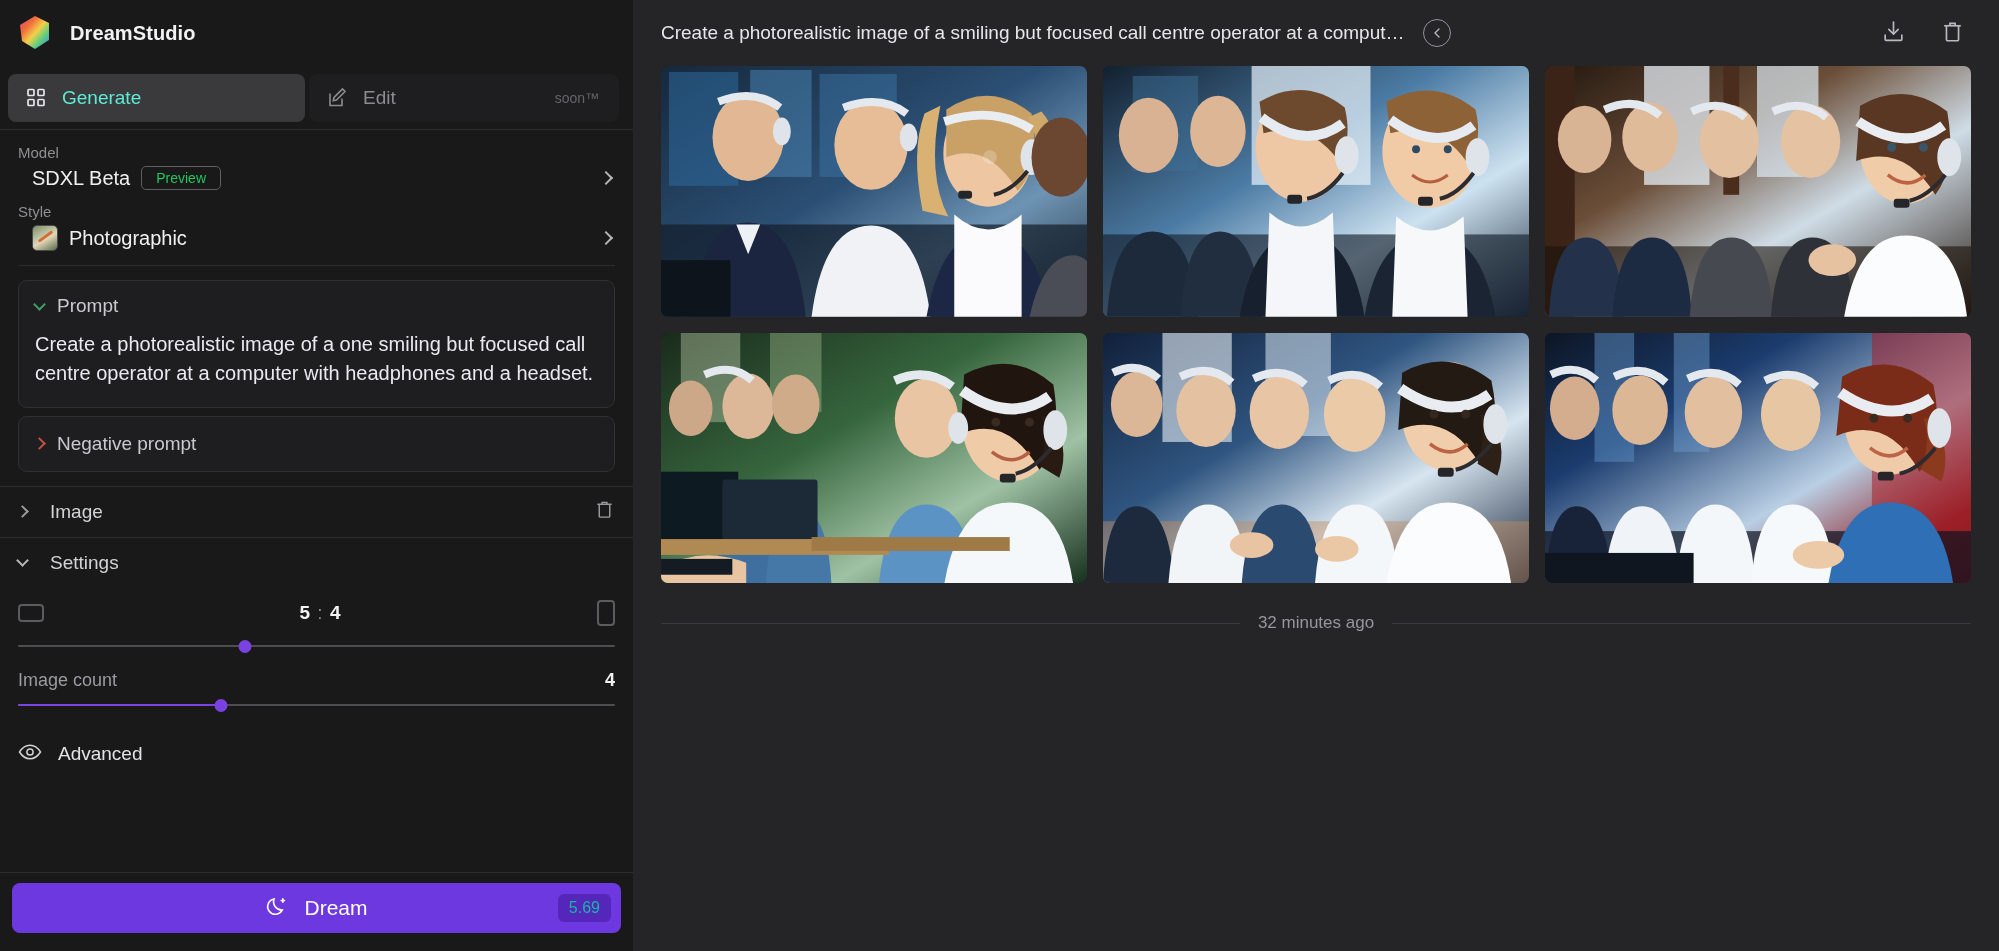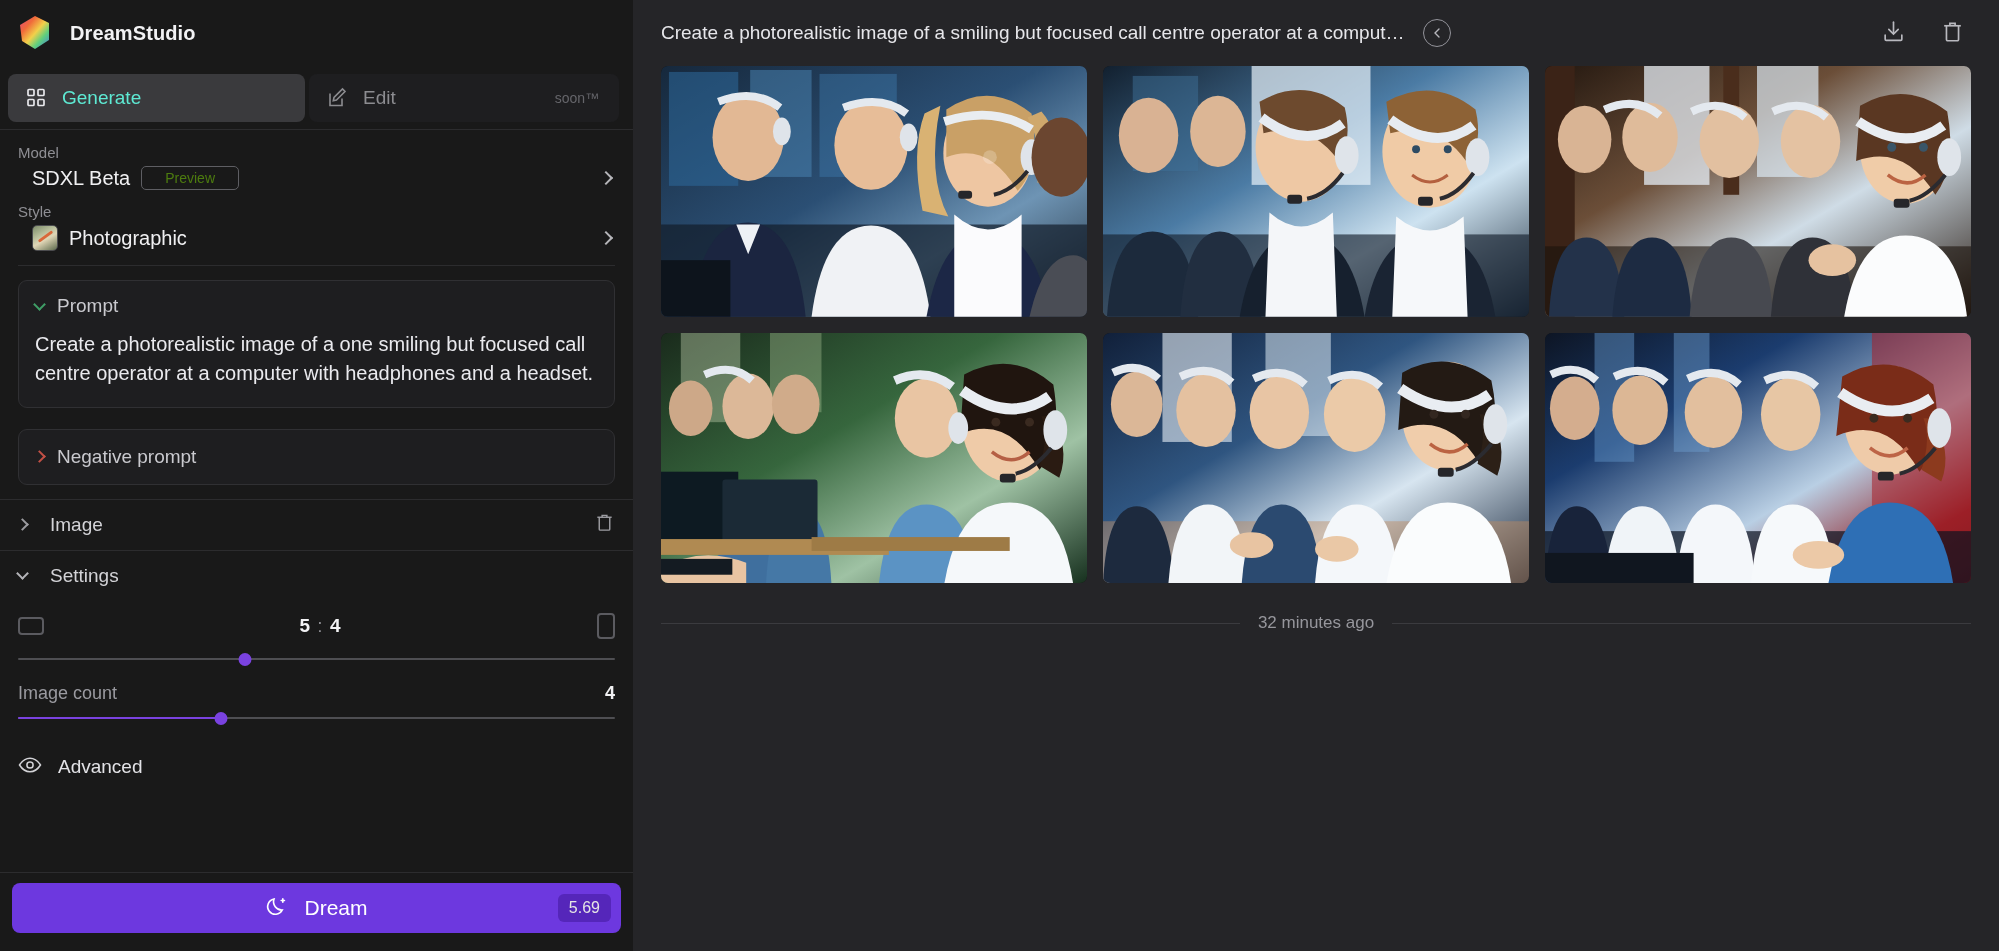--- a/index.html
+++ b/index.html
@@ -59,22 +59,22 @@
     display: flex; align-items: center;
     justify-content: space-between;
     cursor: pointer; padding-right: 4px; margin-left: 14px;
   }
   .field-value {
     display: flex; align-items: center; gap: 11px;
     font-size: 20px; color: #f0f0f2; font-weight: 500;
   }
   .pill {
     border: 1px solid #5e5e63; border-radius: 5px;
-    font-size: 14px; color: #4d7c0f;
-    padding: 3px 23px; font-weight: normal;
+    font-size: 14px; color: #22c55e;
+    padding: 3px 14px; font-weight: normal;
   }
   .chev-r {
     width: 10px; height: 10px;
     border-right: 2px solid #b6b6ba;
     border-top: 2px solid #b6b6ba;
     transform: rotate(45deg);
   }
   .style-thumb {
     width: 26px; height: 26px; border-radius: 5px;
     background: linear-gradient(150deg,#7e8d6a 0%,#b8bf9c 35%,#e0d6b6 55%,#5d6b4e 100%);
@@ -114,21 +114,21 @@
   .chev-dn-gray {
     width: 9px; height: 9px;
     border-right: 2px solid #b4b4b8; border-bottom: 2px solid #b4b4b8;
     transform: rotate(45deg); margin-top: -4px;
   }
   .prompt-text {
     margin-top: 13px; font-size: 20px; line-height: 1.47;
     color: #eaeaee;
   }
   .neg-box {
-    margin-top: 21px; background: #1e1e20;
+    margin-top: 8px; background: #1e1e20;
     border: 1px solid #303033; border-radius: 9px;
     padding: 16px;
   }
 
   .row-block {
     height: 51px; display: flex; align-items: center;
     justify-content: space-between;
     padding: 0 18px; border-top: 1px solid #2c2c2e;
     cursor: pointer;
   }
@@ -187,21 +187,21 @@
   }
   .dream-btn {
     height: 50px; border-radius: 8px; background: #6d38df;
     display: flex; align-items: center; justify-content: center;
     gap: 16px; position: relative; cursor: pointer;
   }
   .dream-label { font-size: 21px; color: #fff; font-weight: 500; }
   .dream-credits {
     position: absolute; right: 10px;
     background: #5526ba; border-radius: 6px;
-    font-size: 16px; color: #e5e5e5; padding: 5px 11px;
+    font-size: 16px; color: #14b8a6; padding: 5px 11px;
   }
 
   
   .main {
     flex: 1 1 auto; height: 951px;
     background: #252528; display: flex; flex-direction: column;
   }
   .main-head {
     height: 66px; flex: 0 0 66px;
     display: flex; align-items: center;

